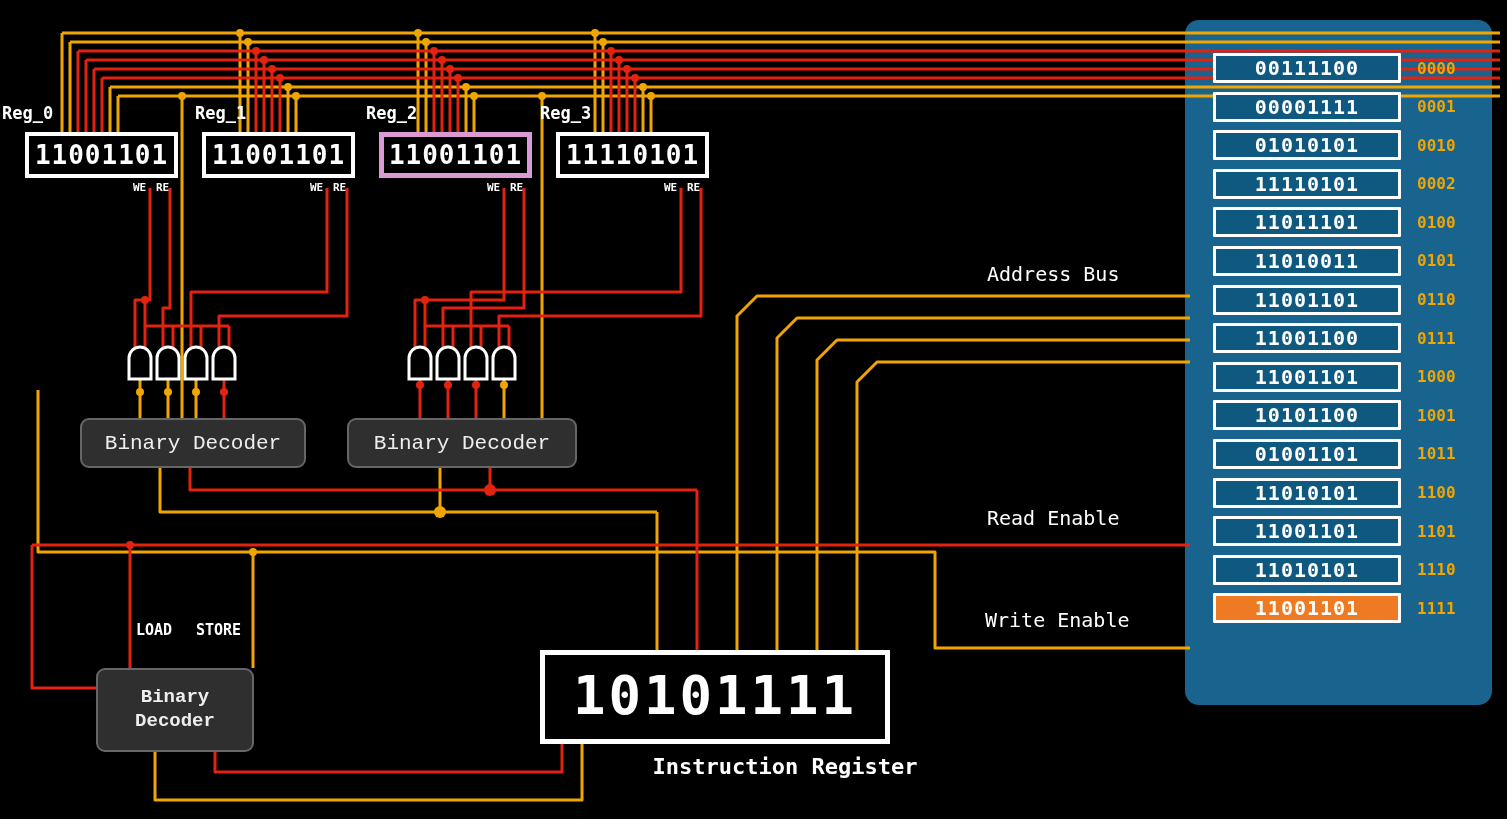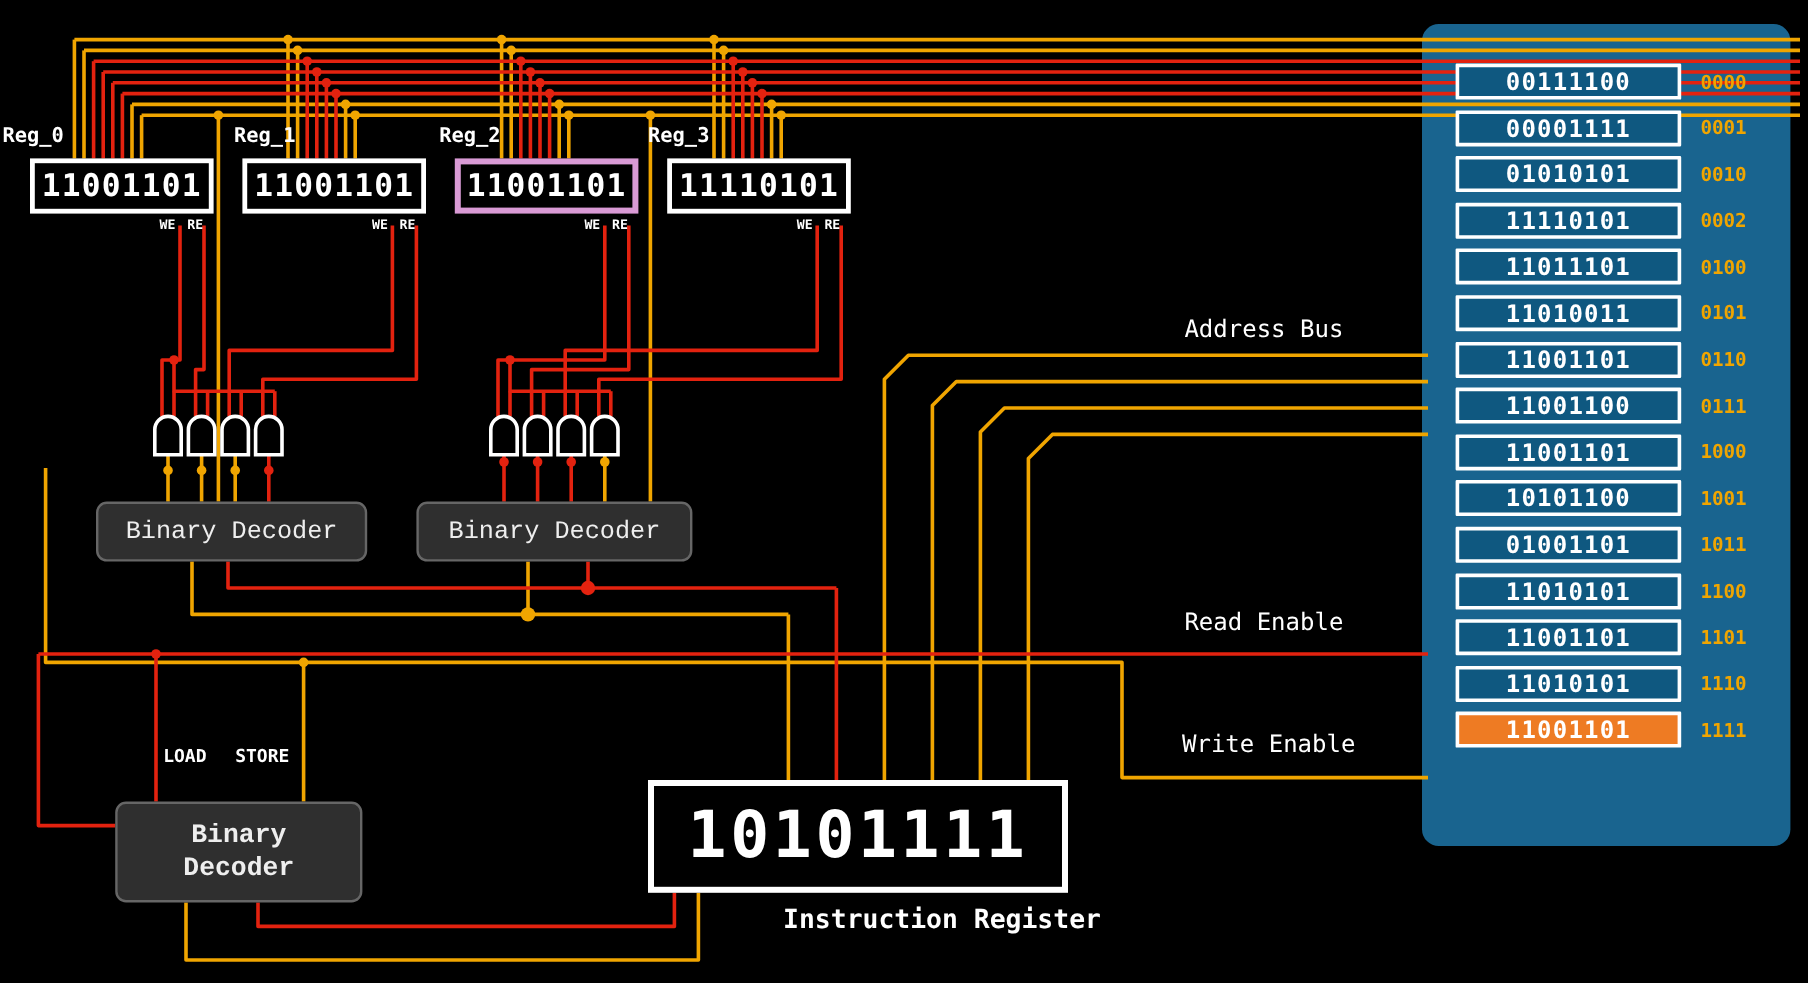--- a/index.html
+++ b/index.html
@@ -17,21 +17,21 @@
            border:4px solid var(--register-border);color:#fff;font-size:26px;font-weight:bold;
            text-align:center;line-height:38px;letter-spacing:1px;}
   .reg-box.hl{border:5px solid var(--register-highlight);line-height:36px;}
   .wr-label{position:absolute;top:181px;color:#fff;font-size:11px;font-weight:bold;}
 
   .decoder{position:absolute;box-sizing:border-box;background:var(--decoder-bg);border:2px solid var(--decoder-border);
            border-radius:9px;color:#eee;display:flex;align-items:center;justify-content:center;
            font-family:Liberation Mono, monospace;font-size:21px;text-align:right;}
   #dec1{left:80px;top:418px;width:226px;height:50px;}
   #dec2{left:347px;top:418px;width:230px;height:50px;}
-  #dec3{left:96px;top:668px;width:206px;height:84px;flex-direction:column;font-size:22px;font-weight:bold;line-height:1.25;}
+  #dec3{left:96px;top:668px;width:158px;height:84px;flex-direction:column;font-size:19px;font-weight:bold;line-height:1.25;}
 
   .ctl{position:absolute;top:621px;color:#fff;font-size:15px;font-weight:bold;}
   #load{left:136px;} #store{left:196px;}
 
   .bus-label{position:absolute;color:#fff;font-size:20px;font-weight:500;}
   #lblAddr{left:987px;top:262px;} #lblRead{left:945px;top:506px;margin-left:42px;} #lblWrite{left:985px;top:608px;}
 
   .ir-box{position:absolute;left:540px;top:650px;width:350px;height:94px;box-sizing:border-box;border:5px solid #fff;
           background:#000;color:#fff;font-size:54px;font-weight:bold;text-align:center;line-height:82px;letter-spacing:3px;}
   .ir-caption{position:absolute;left:600px;top:754px;width:370px;text-align:center;color:#fff;font-size:22px;font-weight:700;}

